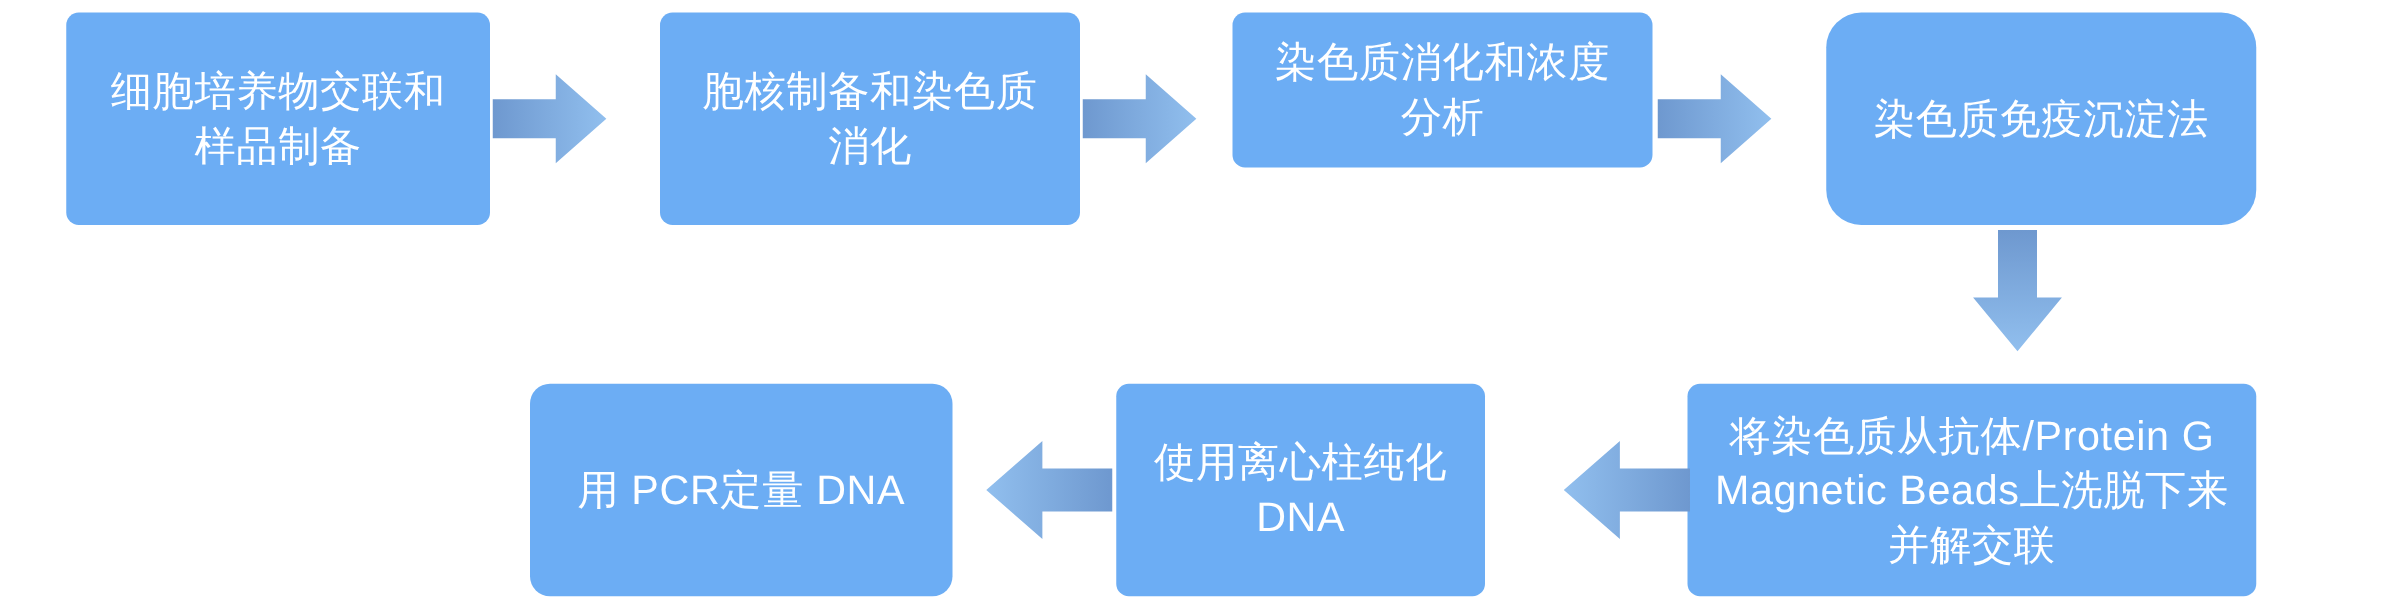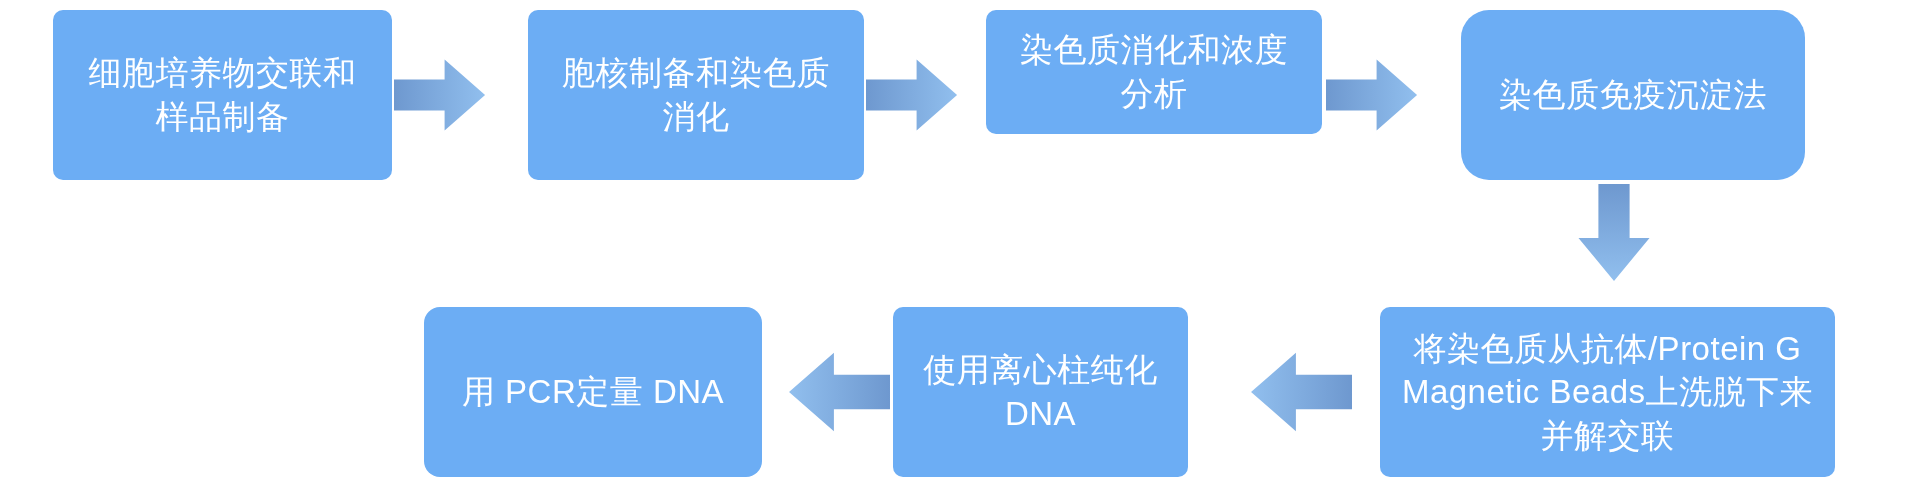--- a/index.html
+++ b/index.html
@@ -41,21 +41,21 @@
     position: absolute;
     width: 0;
     height: 0;
     overflow: hidden;
   }
   
   #step1 { left: 53px;   top: 10px;  width: 339px; height: 170px; }
   #step2 { left: 528px;  top: 10px;  width: 336px; height: 170px; align-items: center; }
   #step3 { left: 986px;  top: 10px;  width: 336px; height: 124px; }
   #step4 { left: 1461px; top: 10px;  width: 344px; height: 170px; border-radius: 28px; }
-  #step5 { left: 1380px; top: 307px; width: 455px; height: 170px; }
+  #step5 { left: 1350px; top: 307px; width: 455px; height: 170px; }
   #step6 { left: 893px;  top: 307px; width: 295px; height: 170px; }
   #step7 { left: 424px;  top: 307px; width: 338px; height: 170px; border-radius: 16px; }
   #arrow-1-2 { left: 394px;  top: 56px;  width: 92px;  height: 78px; }
   #arrow-2-3 { left: 866px;  top: 56px;  width: 92px;  height: 78px; }
   #arrow-3-4 { left: 1326px; top: 56px;  width: 92px;  height: 78px; }
   #arrow-4-5 { left: 1575px; top: 184px; width: 78px;  height: 98px; }
   #arrow-5-6 { left: 1250px; top: 349px; width: 102px; height: 86px; }
   #arrow-6-7 { left: 788px;  top: 349px; width: 102px; height: 86px; }
 </style>
 </head>

